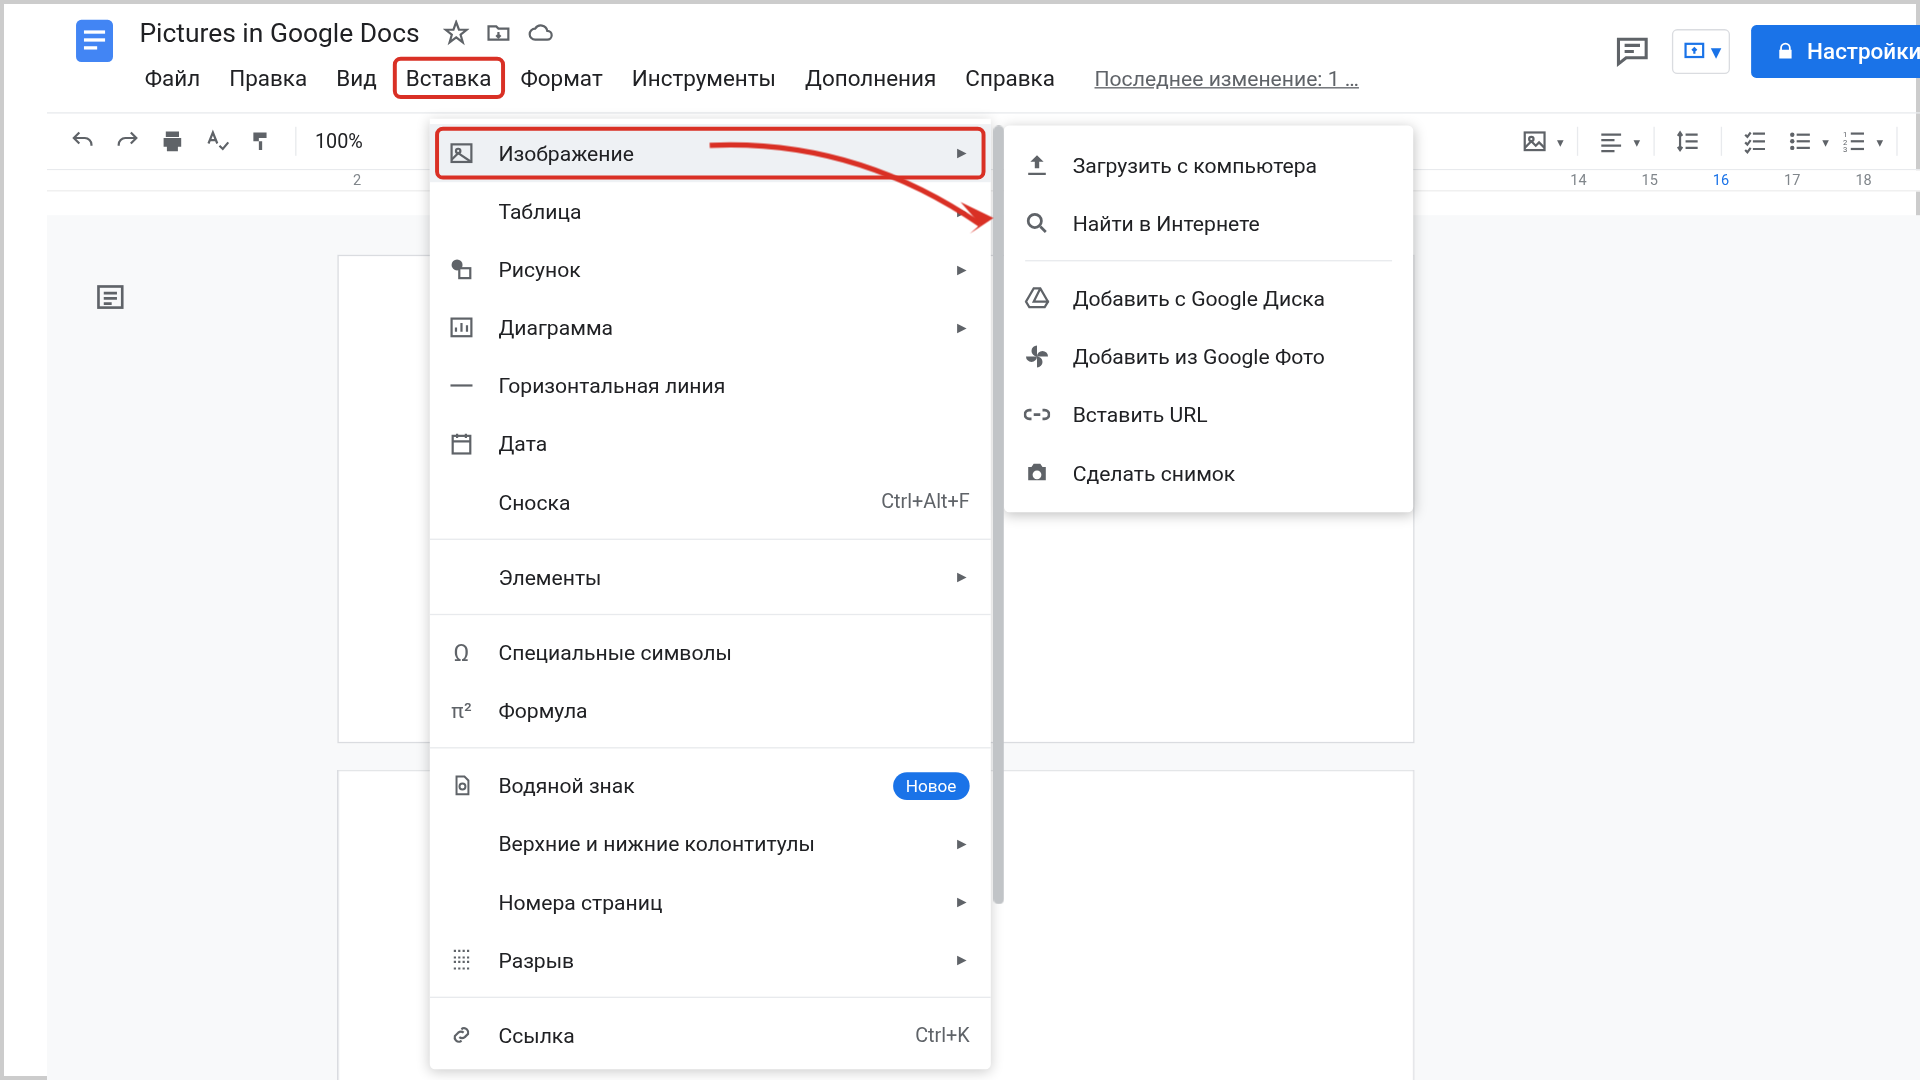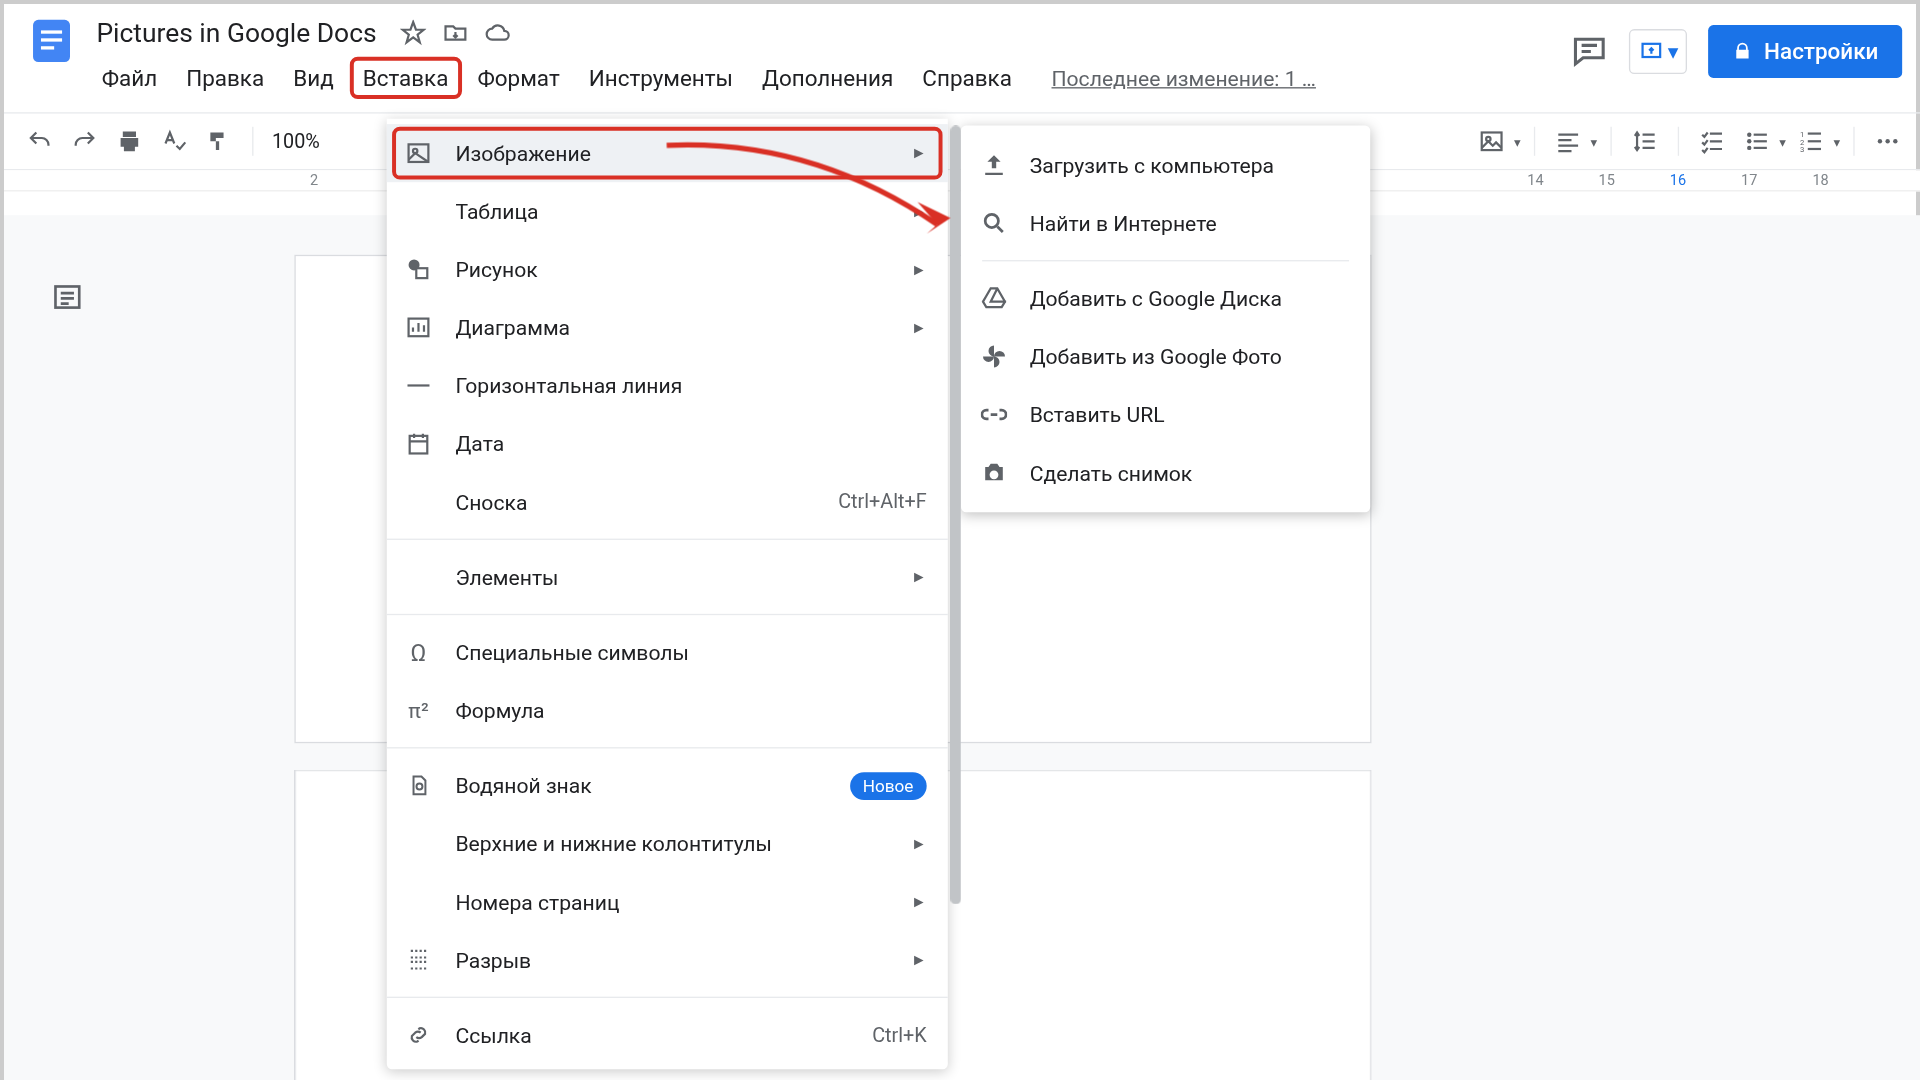--- a/index.html
+++ b/index.html
@@ -1,17 +1,17 @@
 <!DOCTYPE html>
 <html><head>
 <meta charset="utf-8">
 <style>
 * { box-sizing: border-box; margin: 0; padding: 0; }
 body { font-family: "Google Sans", Roboto, Arial, sans-serif; background: #fff; overflow: hidden; width: 1920px; height: 1080px; position: relative; }
-.frame { position: absolute; inset: 0; border: 4px solid #ccc; background: #fff; }
+.frame { position: absolute; inset: 0; border: 4px solid #ccc; background: #fff; padding-left: 43px; }
 .scale { transform: scale(1.32); transform-origin: top left; width: 1454px; height: 818px; position: relative; }
 .header { display: flex; align-items: flex-start; padding: 8px 16px 0 16px; height: 82px; }
 .logo { width: 40px; height: 40px; margin-right: 8px; flex-shrink: 0; display:flex; align-items:center; justify-content:center;}
 .logo svg { width: 36px; height: 36px; }
 .title-area { flex: 1; }
 .title-row { display: flex; align-items: center; gap: 12px; height: 28px; }
 .doc-title { font-size: 20px; color: #202124; padding: 2px 6px; }
 .title-icon { width: 20px; height: 20px; color: #5f6368; display:flex; align-items:center; justify-content:center; }
 .menubar { display: flex; align-items: center; gap: 2px; height: 36px; margin-top: 2px; }
 .menu-item { padding: 6px 10px; font-size: 17px; color: #202124; border-radius: 4px; cursor: pointer; }

